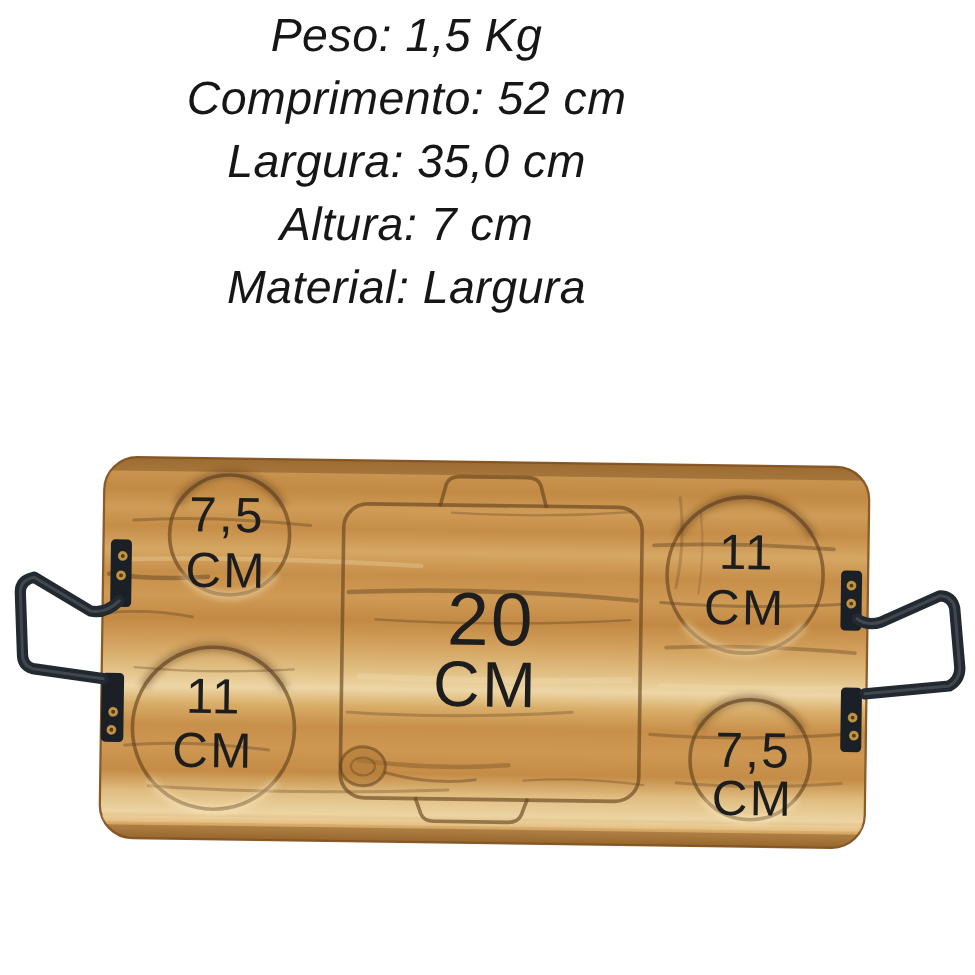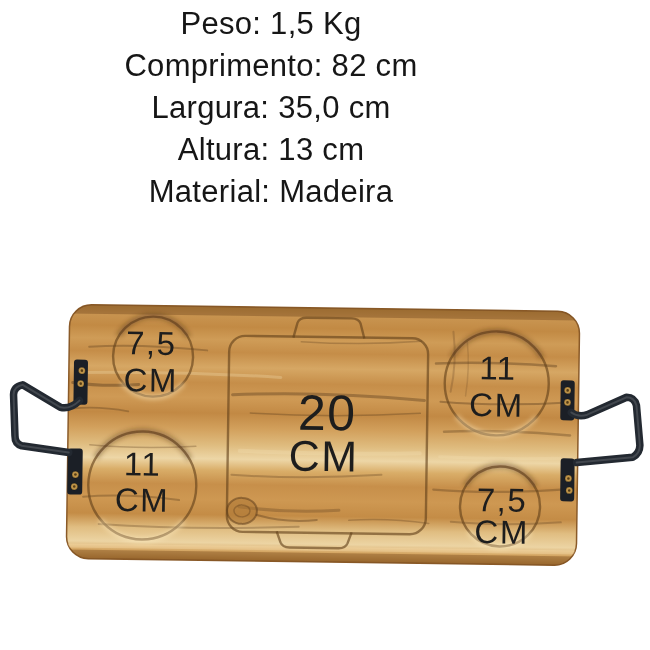--- a/index.html
+++ b/index.html
@@ -1,42 +1,42 @@
 <!DOCTYPE html>
 <html><head>
 <meta charset="utf-8">
 <style>
   html,body{margin:0;padding:0;background:#fff;}
   .page{position:relative;width:650px;height:650px;background:#ffffff;overflow:hidden;
         font-family:"Liberation Sans",sans-serif;}
-  .specs{position:absolute;top:3px;left:0;width:542px;text-align:center;}
+  .specs{position:absolute;top:3px;left:0;width:542px;text-align:center;font-style:italic;}
   .spec-line{font-size:31px;line-height:42px;font-weight:400;color:#161616;
              letter-spacing:.3px;white-space:nowrap;}
   .board-svg{position:absolute;left:0;top:0;}
   .engraved{font-family:"Liberation Sans",sans-serif;font-weight:300;letter-spacing:1.5px;}
   .engraved-small{font-size:33px;}
   .engraved-big{font-size:50px;}
   .engraved-big2{font-size:43px;}
   .rim{fill:none;stroke:rgba(99,64,26,0.62);stroke-width:2.4;}
   .rimshadow{fill:none;stroke:rgba(82,52,18,0.38);stroke-width:6;}
   .rimlight{fill:none;stroke:rgba(255,238,195,0.45);stroke-width:5;}
   .streak{fill:none;stroke:#5a3d1e;stroke-linecap:round;}
   .lstreak{fill:none;stroke:#f2ddb0;stroke-linecap:round;}
 </style>
 </head>
 <body>
 
 <div class="page">
 
   <div class="specs">
     <div class="spec-line">Peso: 1,5 Kg</div>
-    <div class="spec-line">Comprimento: 82 cm</div>
+    <div class="spec-line">Comprimento: 52 cm</div>
     <div class="spec-line">Largura: 35,0 cm</div>
-    <div class="spec-line">Altura: 13 cm</div>
-    <div class="spec-line">Material: Madeira</div>
+    <div class="spec-line">Altura: 7 cm</div>
+    <div class="spec-line">Material: Largura</div>
   </div>
 
   <svg class="board-svg" width="650" height="650" viewBox="0 0 650 650">
     <defs>
       <linearGradient id="woodV" x1="0" y1="0" x2="0" y2="1">
         <stop offset="0.00" stop-color="#b9863f"></stop>
         <stop offset="0.03" stop-color="#c99551"></stop>
         <stop offset="0.08" stop-color="#c28a44"></stop>
         <stop offset="0.13" stop-color="#cf9c57"></stop>
         <stop offset="0.18" stop-color="#c58d48"></stop>

